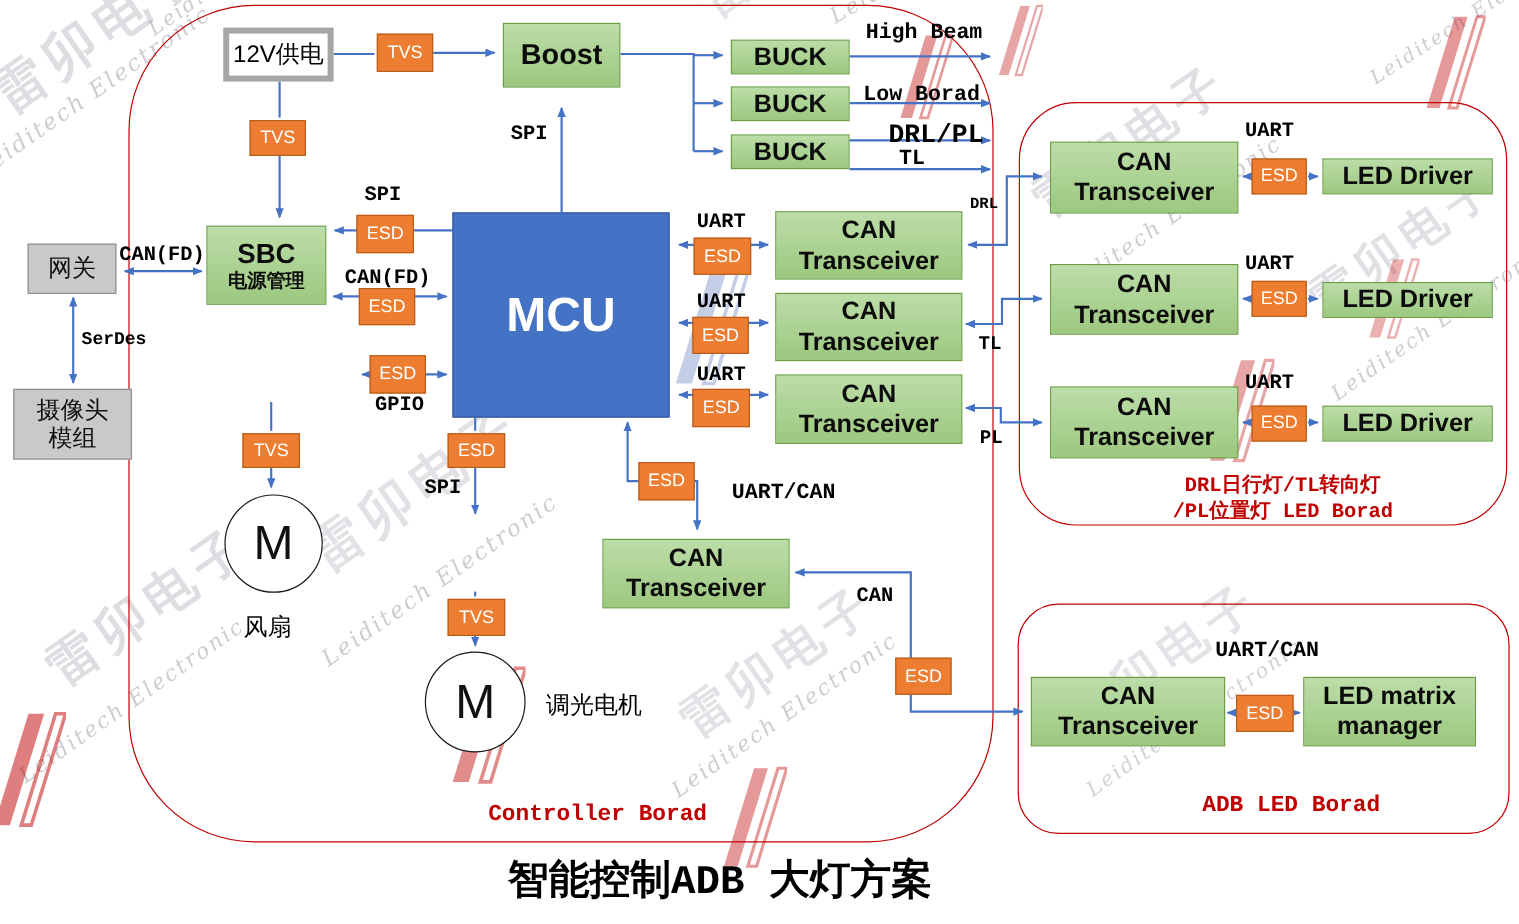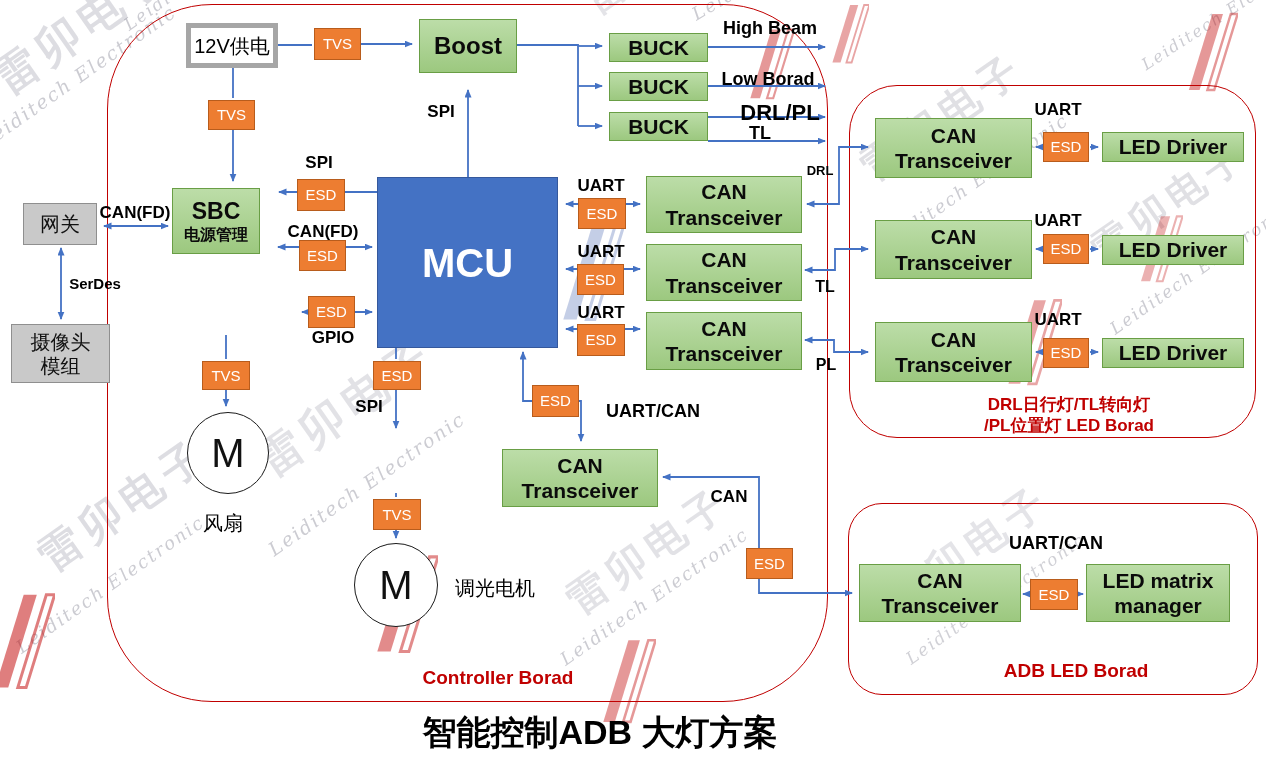--- a/index.html
+++ b/index.html
@@ -16,21 +16,21 @@
   .orange { background:#ED7D31; border:1.5px solid #b85c1c; color:#fff; font-size:15px; }
   .grayb  { background:#c9c9c9; border:1.5px solid #8f8f8f; color:#111; }
   .blueb  { background:#4472C4; border:1.5px solid #35589c; color:#fff; font-weight:bold; }
   .circle { border-radius:50%; border:1.7px solid #1a1a1a; background:#fff; color:#111; font-size:40px; z-index:4; }
   .trx { font-size:21px; font-weight:bold; }
   .squiggle { text-decoration:underline; text-decoration-style:wavy; text-decoration-color:#f03b2e;
               text-decoration-thickness:1px; text-underline-offset:3px; }
 
   
   .lbl { position:absolute; transform:translate(-50%,-50%); font-weight:bold; color:#000;
-         white-space:nowrap; z-index:5; }
+         white-space:nowrap; z-index:5;font-family:Liberation Mono, monospace; }
   .red-lbl { color:#C00000; }
 
   
   #edges { position:absolute; left:0; top:0; z-index:3; pointer-events:none; }
 
   
   .wm { position:absolute; white-space:nowrap; transform-origin:left top; z-index:1; pointer-events:none; }
   .wm-cn { font-weight:bold; color:#a8a8b4; letter-spacing:7px; font-family:"DejaVu Sans",sans-serif; }
   .wm-en { color:#9a9aa6; font-style:italic; letter-spacing:2px; font-family:"DejaVu Serif",serif; }
   .logo { position:absolute; color:#C00000; z-index:1; pointer-events:none; }
@@ -165,21 +165,21 @@
     </div>
   <div class="box green" style="left:609px;top:33px;width:99px;height:29px;font-size:21px">
       <span>BUCK</span>
     </div>
   <div class="box green" style="left:609px;top:72px;width:99px;height:29px;font-size:21px">
       <span>BUCK</span>
     </div>
   <div class="box green" style="left:609px;top:112px;width:99px;height:29px;font-size:21px">
       <span>BUCK</span>
     </div>
-  <div class="box green" style="left:172px;top:188px;width:88px;height:66px">
+  <div class="box green" style="left:172px;top:188px;width:100px;height:66px">
     <span style="font-size:23px">SBC</span>
     <span style="font-size:16px">电源管理</span>
   </div>
   <div class="box orange" style="left:297px;top:179px;width:48px;height:32px">
       <span>ESD</span>
     </div>
   <div class="box orange" style="left:299px;top:240px;width:47px;height:31px">
       <span>ESD</span>
     </div>
   <div class="box orange" style="left:308px;top:296px;width:47px;height:32px">

